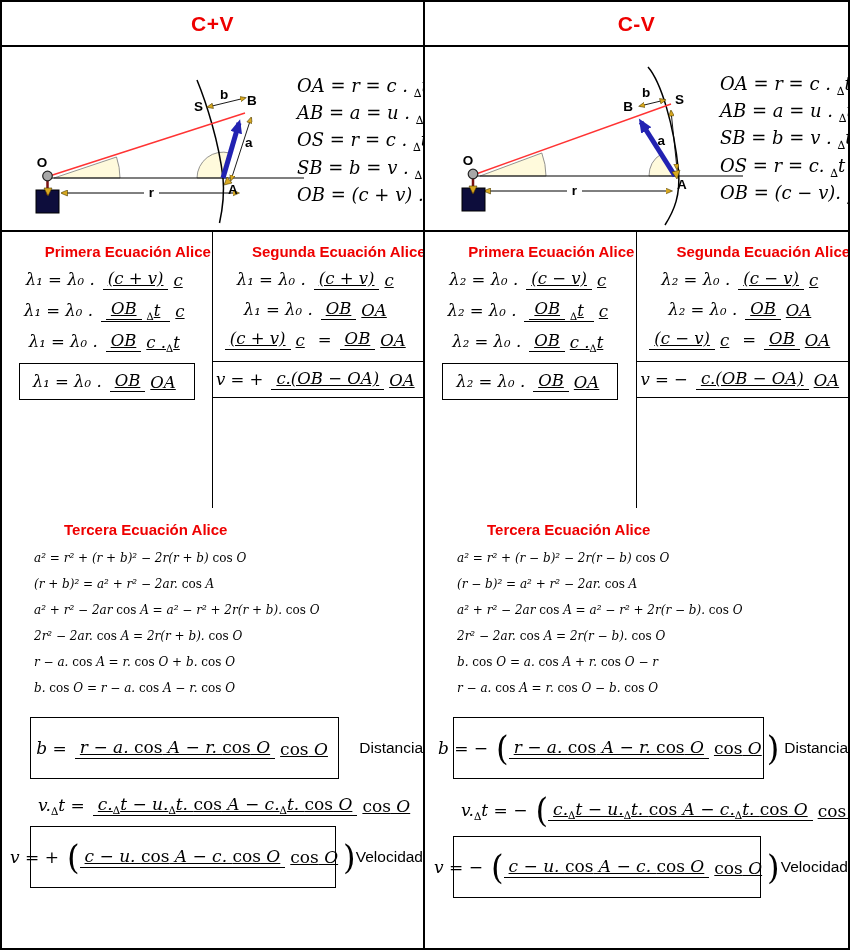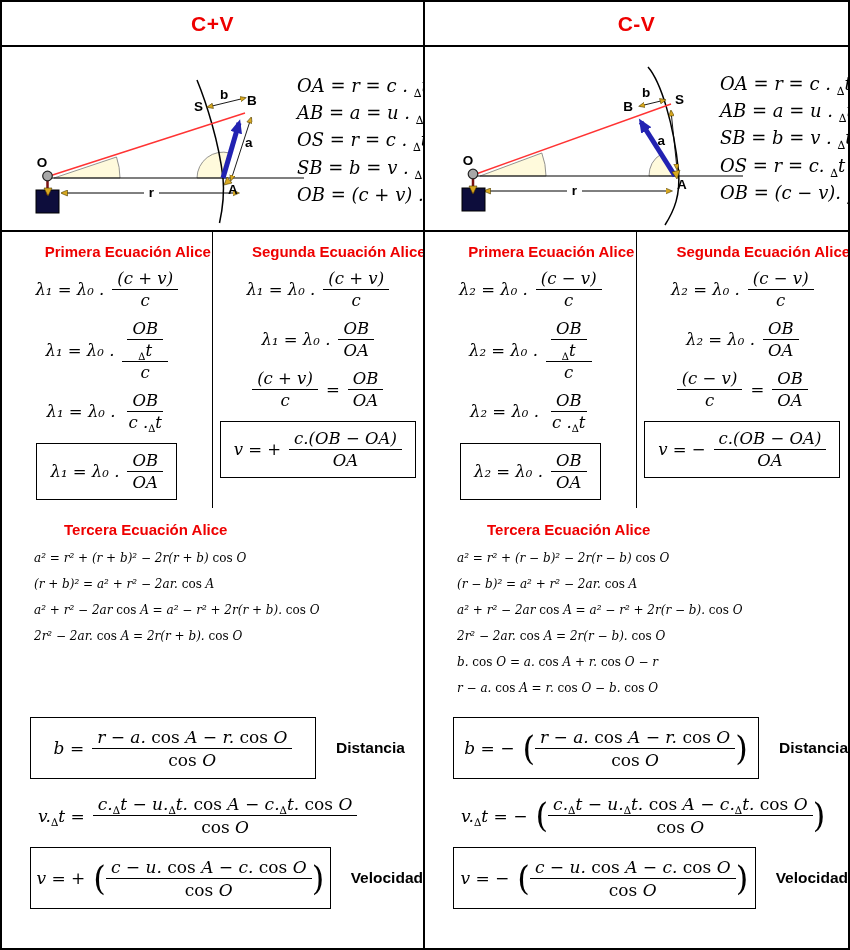--- a/index.html
+++ b/index.html
@@ -14,37 +14,37 @@
   .diag-eqs{position:absolute;left:295px;top:25px;font-size:18px;line-height:27.2px;white-space:nowrap;}
   .mth{font-family:"DejaVu Serif","Liberation Serif",serif;font-style:italic;color:#000;}
   .rm{font-style:normal;}
   sub.dsub{font-style:normal;font-size:0.62em;line-height:0;}
   .eqrow{height:276px;display:flex;flex:none;}
   .sub{width:50%;box-sizing:border-box;display:flex;flex-direction:column;align-items:center;overflow:hidden;}
   .sub.first{border-right:1.8px solid #000;}
   .subtitle{margin-top:11px;color:#ee0000;font-weight:bold;font-size:15px;white-space:nowrap;margin-left:42px;}
   .eqline{display:flex;align-items:center;justify-content:center;font-size:16.5px;}
   .lhs{margin-right:8px;white-space:nowrap;}
-  .frac{display:inline-flex;flex-direction:column;align-items:center;vertical-align:middle;}
+  .frac{display:inline-flex;align-items:center;vertical-align:middle;text-decoration:underline;}
   .frac .num{display:block;padding:0 5px 1px;border-bottom:1.3px solid #000;text-align:center;white-space:nowrap;}
   .frac .den{display:block;padding:1px 5px 0;text-align:center;white-space:nowrap;}
   .sub .eqline{margin-top:9px;}
   .eqbox{border:1.5px solid #000;padding:7px 13px;margin-top:11px;background:#fff;}
   .eqbox .eqline{margin-top:0;}
   .mideq{margin:0 8px;}
   .tercera{height:196px;flex:none;overflow:hidden;}
   .tercera .subtitle{display:block;text-align:left;padding-left:20px;margin-top:13px;}
   .ter-lines{padding-left:32px;margin-top:7px;font-size:12px;line-height:26px;white-space:nowrap;}
   .bottom{flex:1;padding-top:13px;overflow:hidden;}
   .brow{display:flex;align-items:center;margin-left:28px;}
   .bbox{border:1.6px solid #000;min-width:286px;min-height:62px;box-sizing:border-box;
         display:flex;align-items:center;justify-content:center;padding:4px 12px;background:#fff;}
   .bbox .eqline,.bmid .eqline{font-size:17px;margin-top:0;}
   .bmid{margin:15px 0 10px 36px;display:flex;align-items:center;}
-  .sideLabel{font-weight:bold;font-size:15.5px;margin-left:20px;white-space:nowrap;}
+  .sideLabel{font-weight:normal;font-size:15.5px;margin-left:20px;white-space:nowrap;}
   .bp{font-family:"DejaVu Serif","Liberation Serif",serif;font-style:normal;font-weight:400;
       font-size:190%;display:inline-block;transform:scaleY(1.05);line-height:1;}
   .plbl{font-family:"Liberation Sans",sans-serif;font-weight:bold;font-size:13.5px;fill:#000;}
 </style>
 </head>
 <body>
 
 <div class="page">
 
   <div class="col leftcol">
@@ -171,20 +171,22 @@
       </div>
     </div>
 
     <div class="tercera">
       <span class="subtitle">Tercera Ecuación Alice</span>
       <div class="ter-lines mth">
         <div>a² = r² + (r + b)² − 2r(r + b) <span class="rm">cos</span> O</div>
         <div>(r + b)² = a² + r² − 2ar. <span class="rm">cos</span> A</div>
         <div>a² + r² − 2ar <span class="rm">cos</span> A = a² − r² + 2r(r + b). <span class="rm">cos</span> O</div>
         <div>2r² − 2ar. <span class="rm">cos</span> A = 2r(r + b). <span class="rm">cos</span> O</div>
+        <div>r − a. <span class="rm">cos</span> A = r. <span class="rm">cos</span> O + b. <span class="rm">cos</span> O</div>
+        <div>b. <span class="rm">cos</span> O = r − a. <span class="rm">cos</span> A − r. <span class="rm">cos</span> O</div>
       </div>
     </div>
 
     <div class="bottom">
       <div class="brow">
         <div class="bbox">
           <div class="eqline">
             <span class="mth lhs">b =</span>
             <span class="bp"></span>
             <span class="frac">

